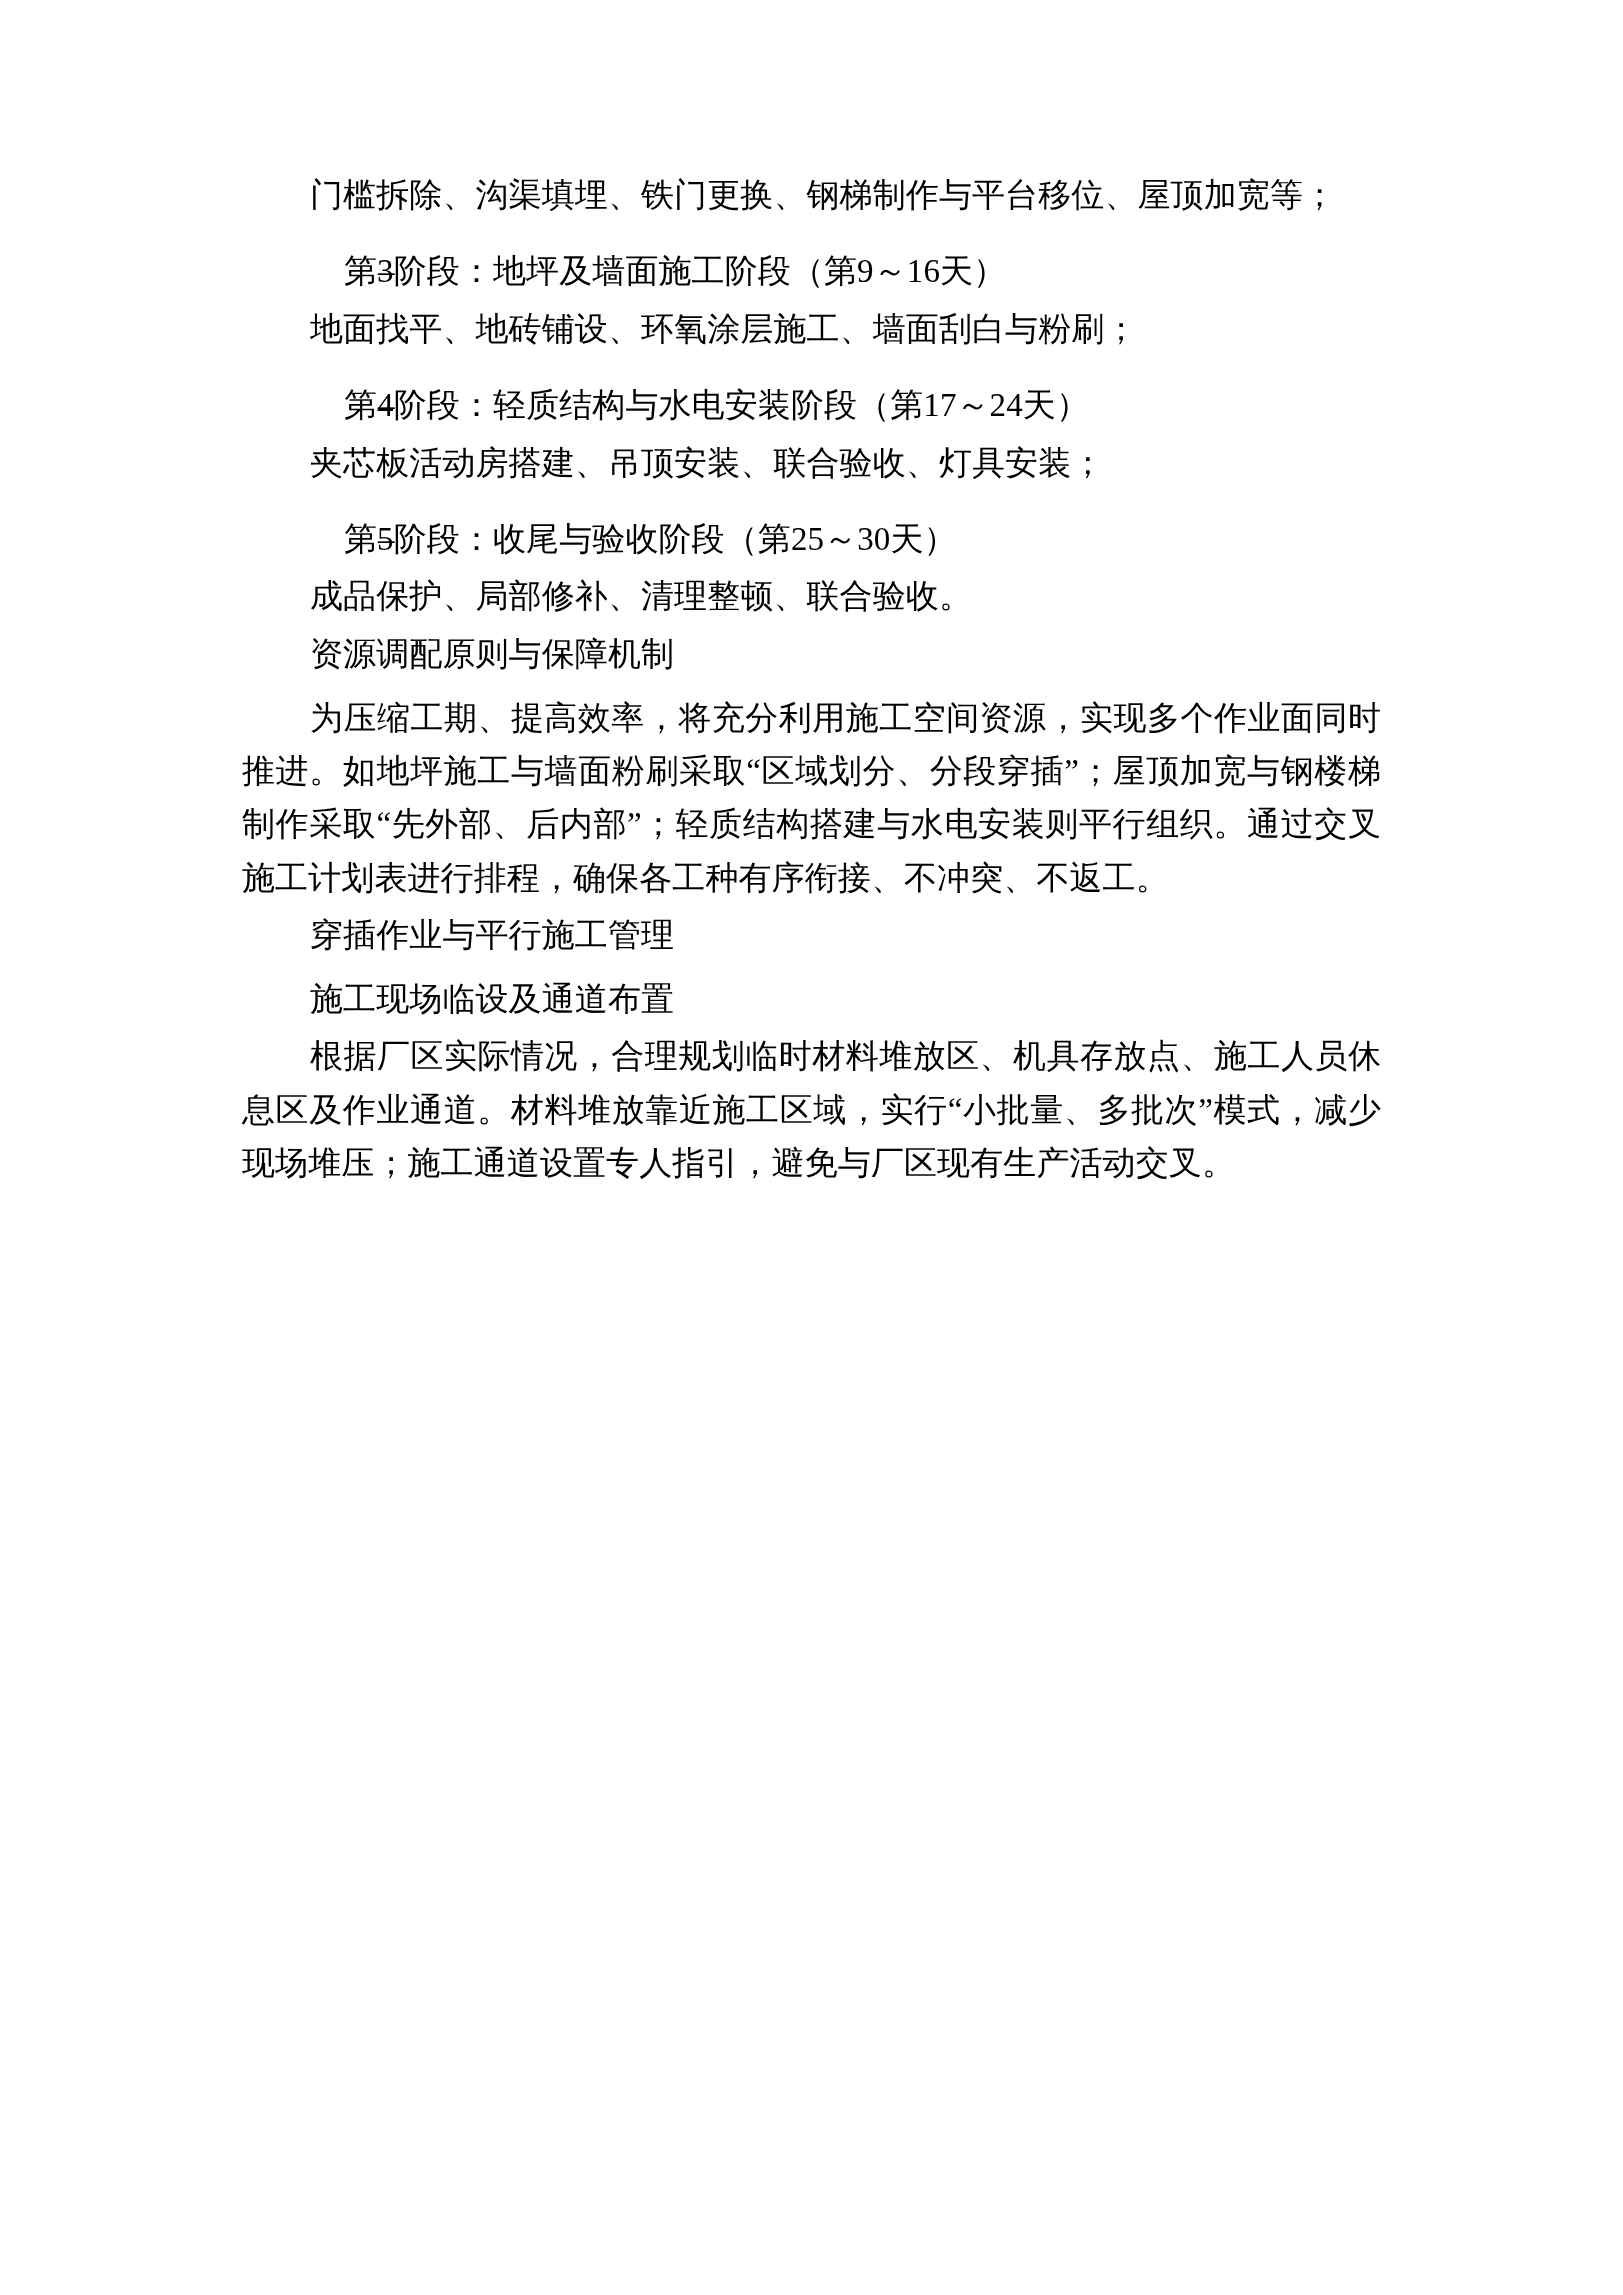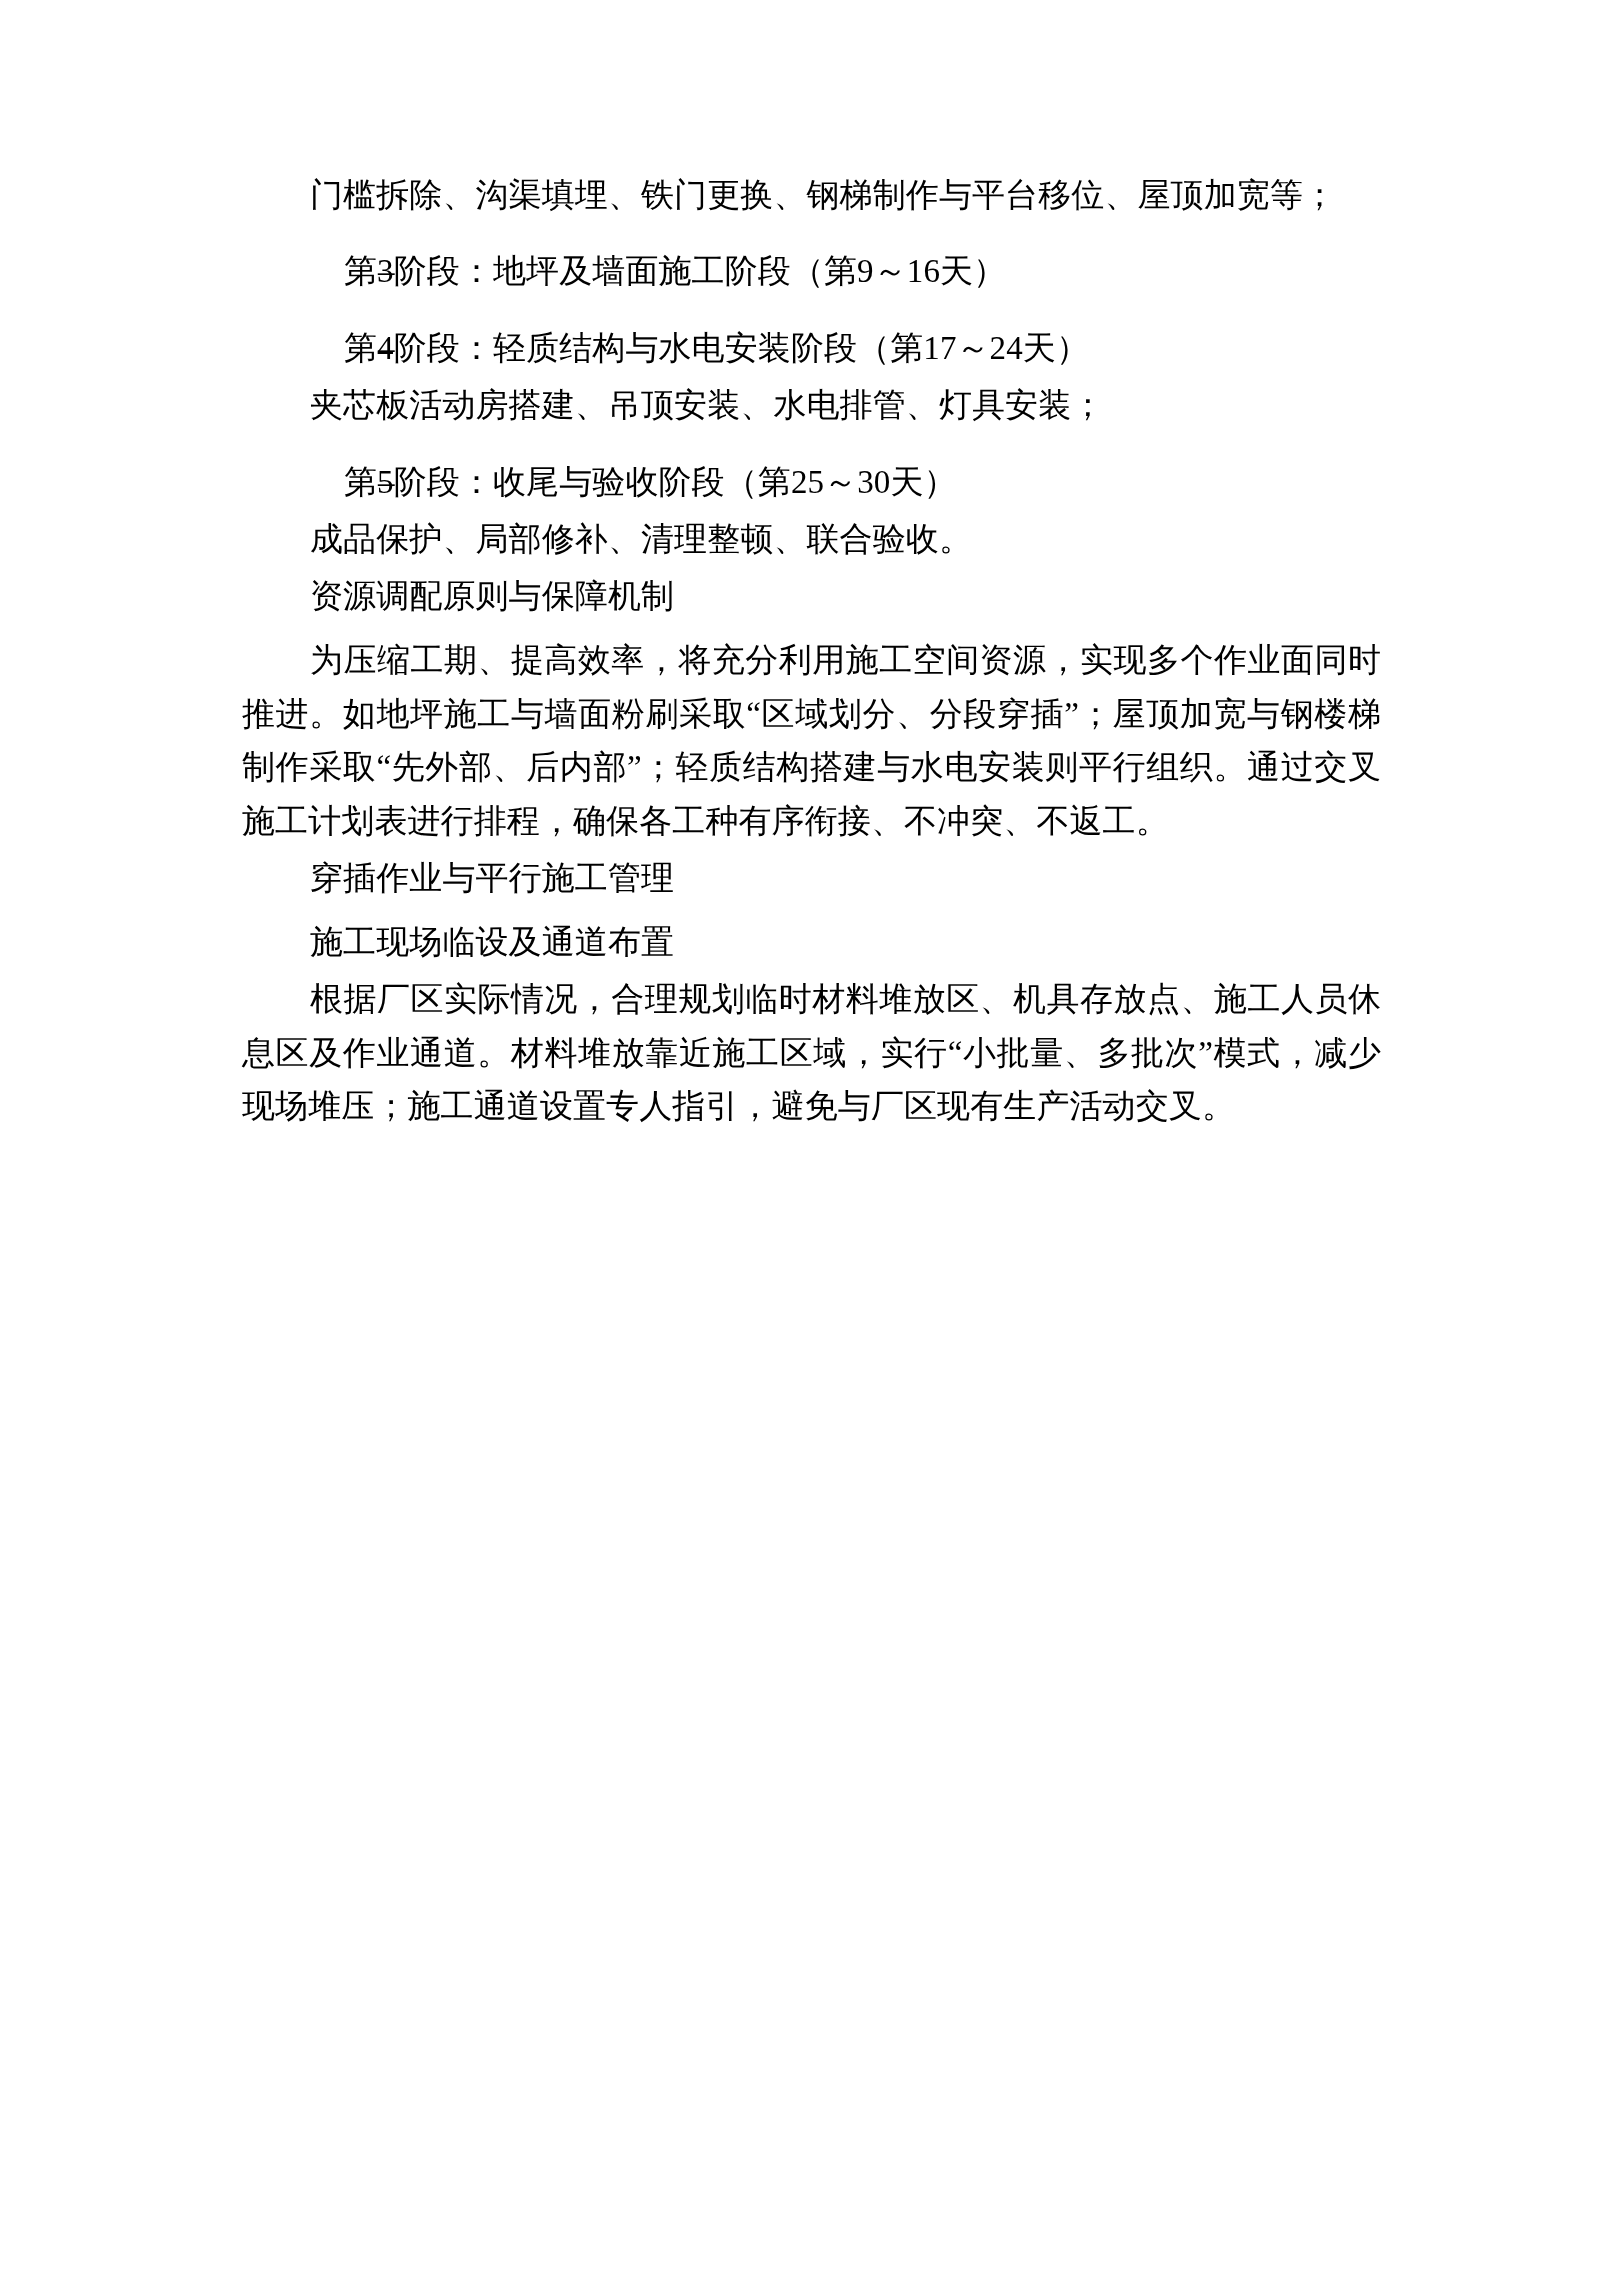--- a/index.html
+++ b/index.html
@@ -59,24 +59,25 @@
 </head>
 <body>
 
 <div class="page">
   <div class="content">
 
     <p class="para indent">门槛拆除、沟渠填埋、铁门更换、钢梯制作与平台移位、屋顶加宽等；</p>
 
     <p class="para bullet"><span class="dash">–</span><span>第3阶段：地坪及墙面施工阶段（第9～16天）</span></p>
 
+    <p class="para indent">地面找平、地砖铺设、环氧涂层施工、墙面刮白与粉刷；</p>
 
     <p class="para bullet"><span class="dash">–</span><span>第4阶段：轻质结构与水电安装阶段（第17～24天）</span></p>
 
-    <p class="para indent">夹芯板活动房搭建、吊顶安装、水电排管、灯具安装；</p>
+    <p class="para indent">夹芯板活动房搭建、吊顶安装、联合验收、灯具安装；</p>
 
     <p class="para bullet"><span class="dash">–</span><span>第5阶段：收尾与验收阶段（第25～30天）</span></p>
 
     <p class="para indent">成品保护、局部修补、清理整顿、联合验收。</p>
 
     <p class="para indent">资源调配原则与保障机制</p>
 
 
     <div class="spacer-sm"></div>
 

